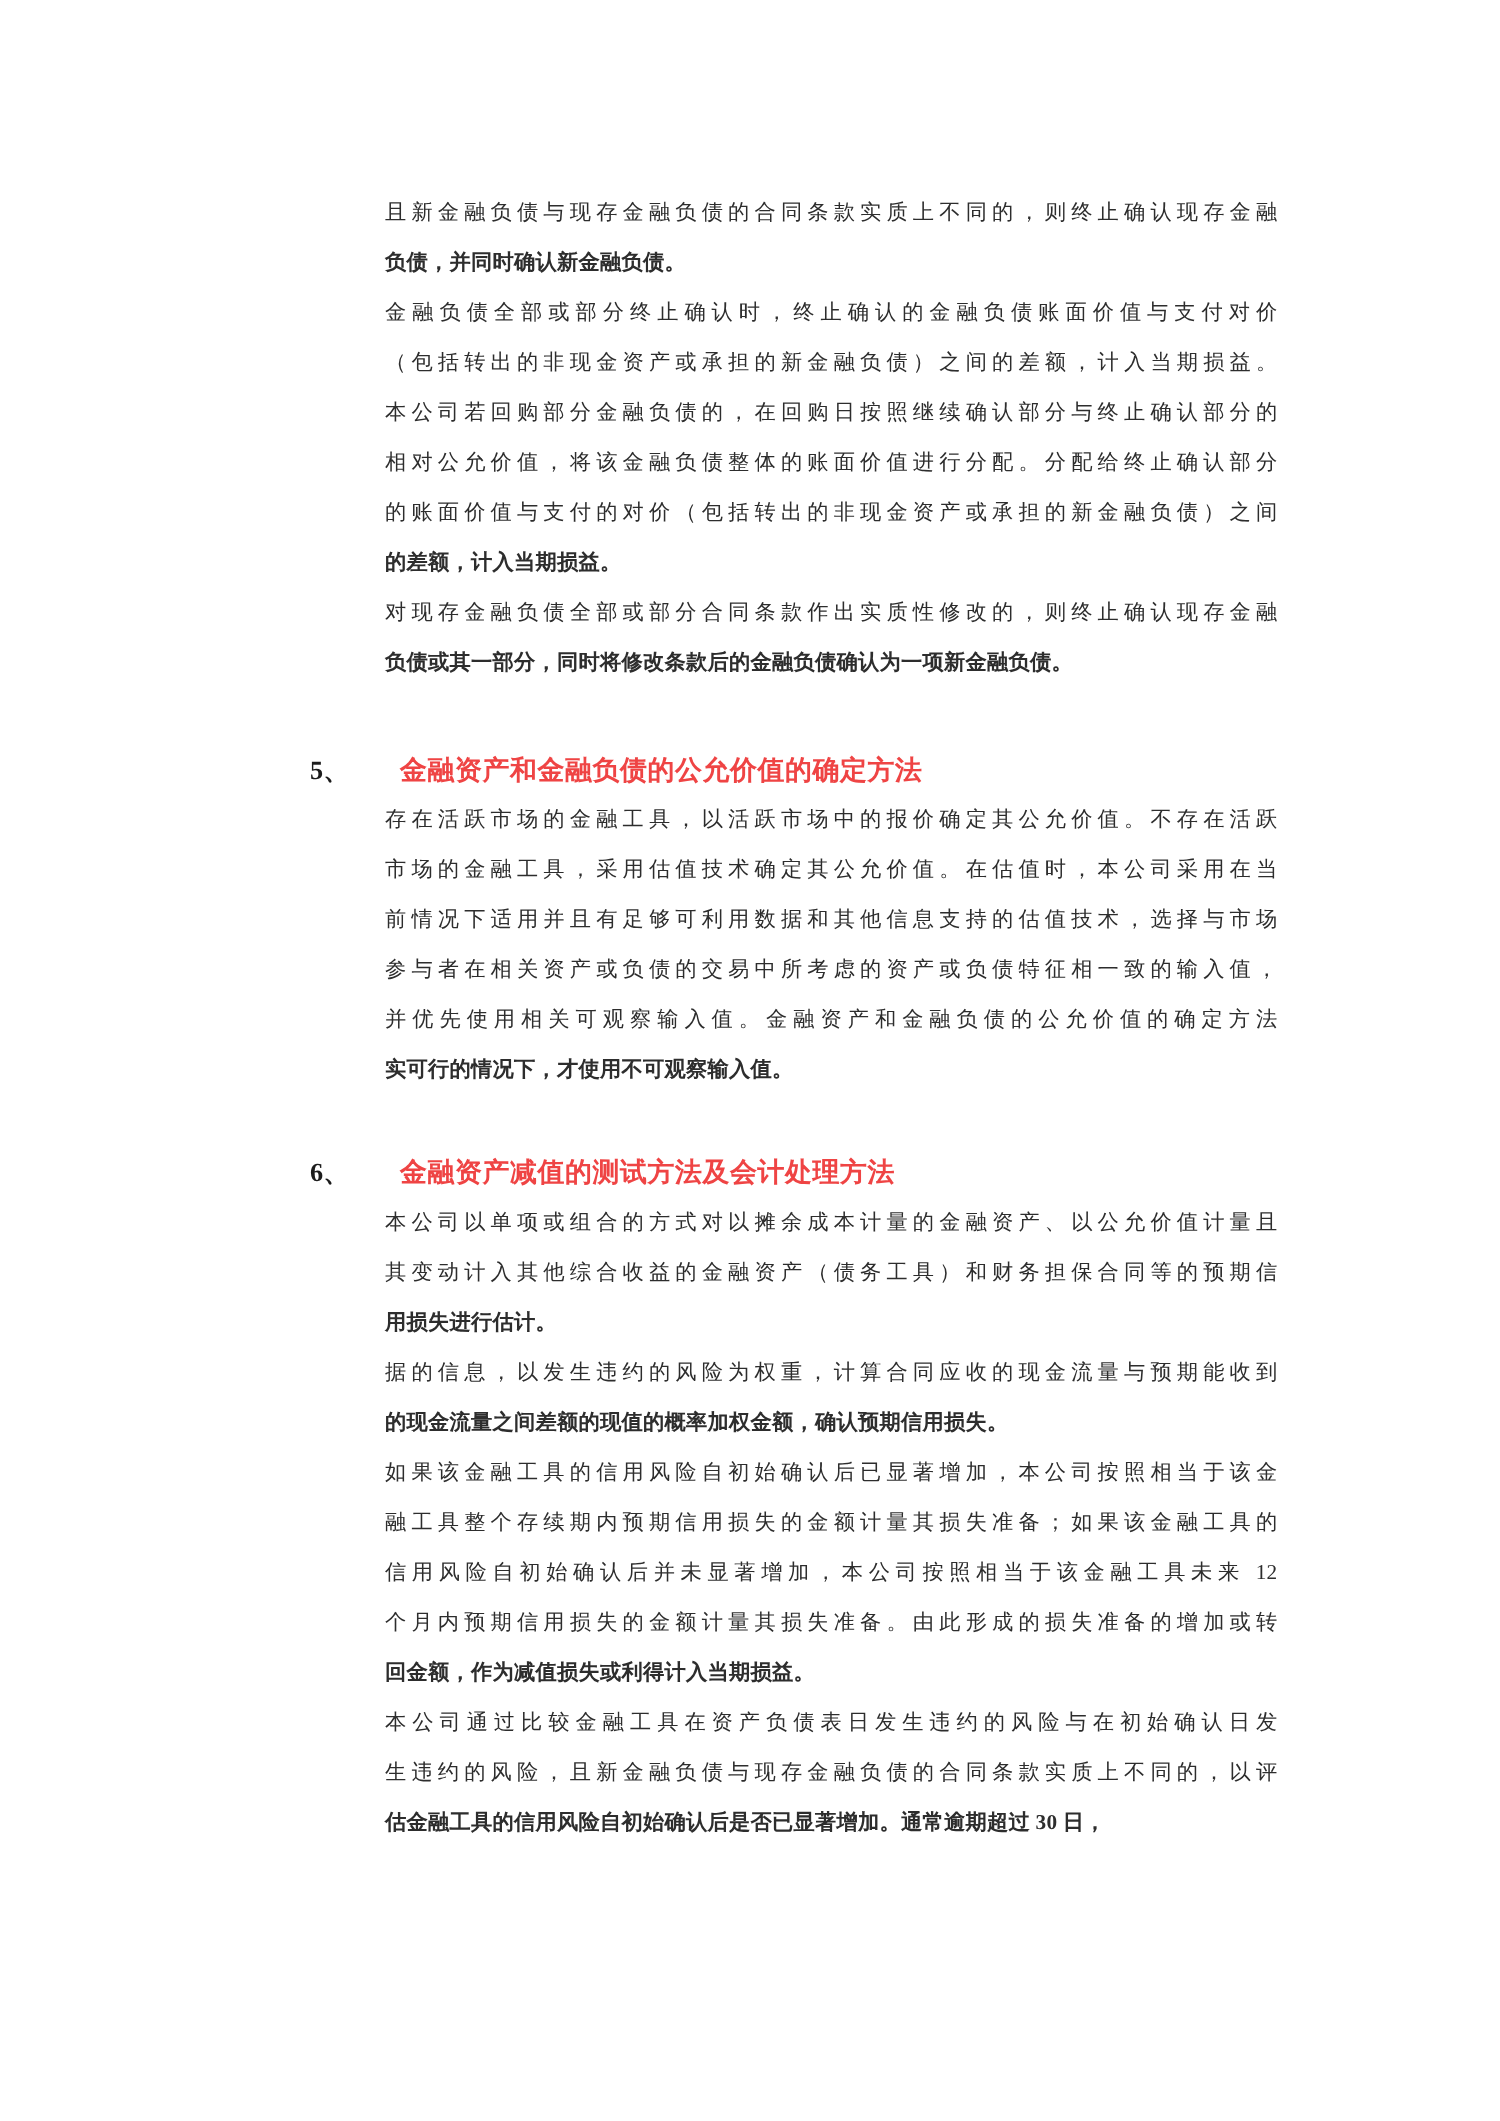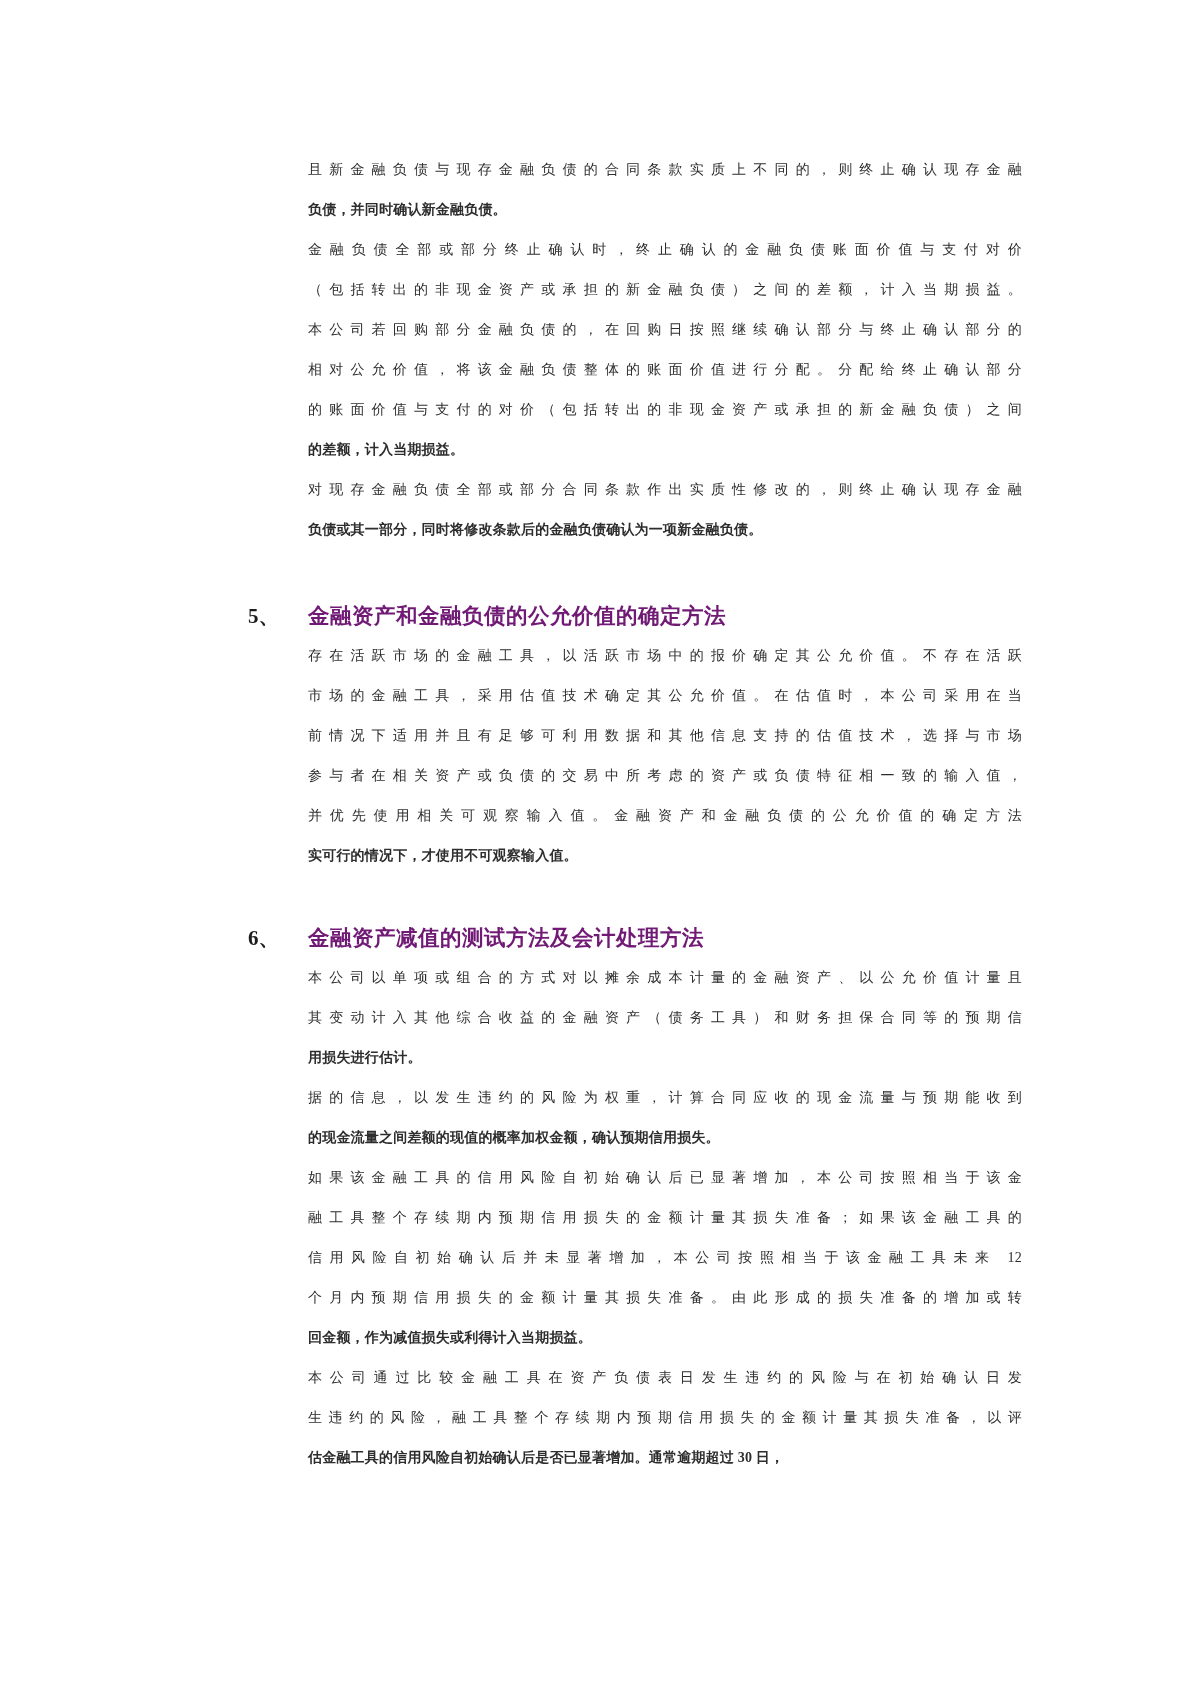--- a/index.html
+++ b/index.html
@@ -17,21 +17,21 @@
     color: #2d2d2d;
   }
   .content {
     position: absolute;
     left: 308px;
     top: 150px;
     width: 714px;
   }
   .para { margin: 0; }
   .line {
-    font-size: 14px;
+    font-size: 17px;
     line-height: 40px;
     height: 40px;
     white-space: nowrap;
     text-align: justify;
     text-align-last: justify;
     letter-spacing: 0.2px;
   }
   .para .line:last-child {
     text-align-last: left;
     font-weight: bold;
@@ -47,26 +47,26 @@
     position: absolute;
     left: -60px;
     top: 0;
     font-family: "Liberation Serif", "DejaVu Serif", serif;
     font-weight: 700;
     font-size: 21px;
     line-height: 40px;
     color: #1c1c1c;
   }
   .sec-title {
-    margin: 0;
+    margin: 12px;
     font-family: "Liberation Sans", "DejaVu Sans", sans-serif;
     font-weight: 700;
     font-size: 21.5px;
     line-height: 40px;
-    color: #701a75;
+    color: #ef4444;
     letter-spacing: 0.5px;
     white-space: nowrap;
   }
 </style>
 </head>
 <body>
 
 <div class="page">
   <main class="content">
 
@@ -120,19 +120,19 @@
         </div>
       <div class="para">
           <div class="line">如果该金融工具的信用风险自初始确认后已显著增加，本公司按照相当于该金</div>
           <div class="line">融工具整个存续期内预期信用损失的金额计量其损失准备；如果该金融工具的</div>
           <div class="line">信用风险自初始确认后并未显著增加，本公司按照相当于该金融工具未来 12</div>
           <div class="line">个月内预期信用损失的金额计量其损失准备。由此形成的损失准备的增加或转</div>
           <div class="line">回金额，作为减值损失或利得计入当期损益。</div>
         </div>
       <div class="para">
           <div class="line">本公司通过比较金融工具在资产负债表日发生违约的风险与在初始确认日发</div>
-          <div class="line">生违约的风险，融工具整个存续期内预期信用损失的金额计量其损失准备，以评</div>
+          <div class="line">生违约的风险，且新金融负债与现存金融负债的合同条款实质上不同的，以评</div>
           <div class="line">估金融工具的信用风险自初始确认后是否已显著增加。通常逾期超过 30 日，</div>
         </div>
     </section>
 
   </main>
 </div>
 
 </body></html>

